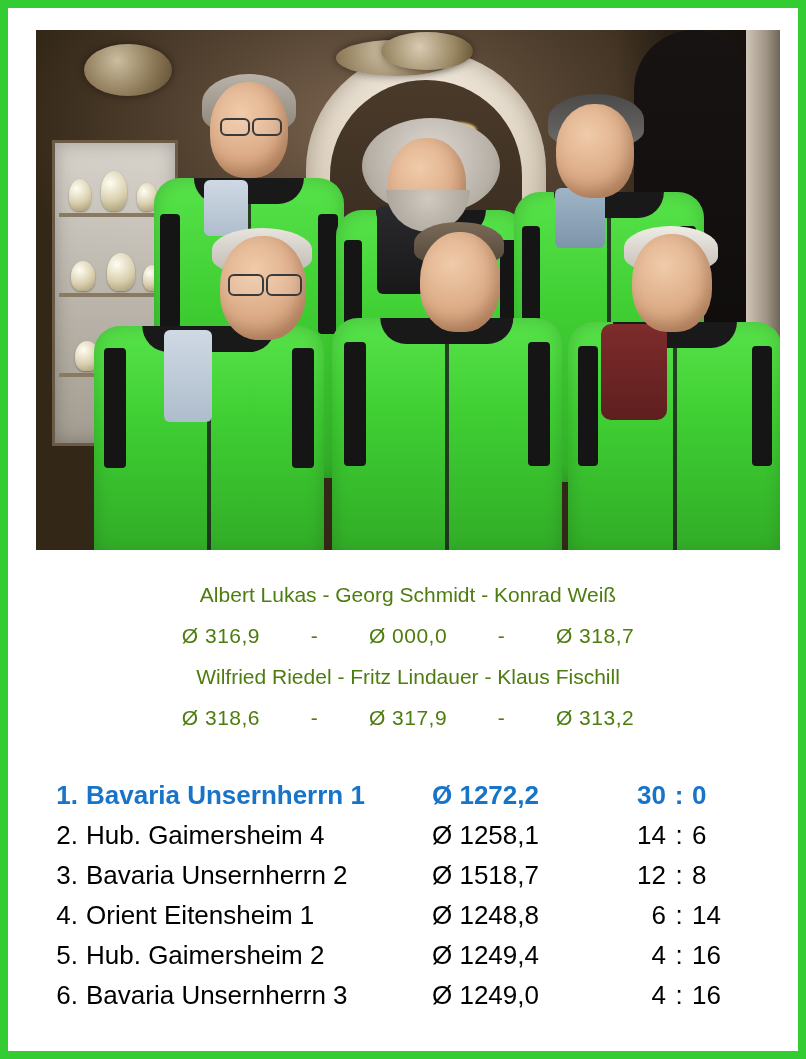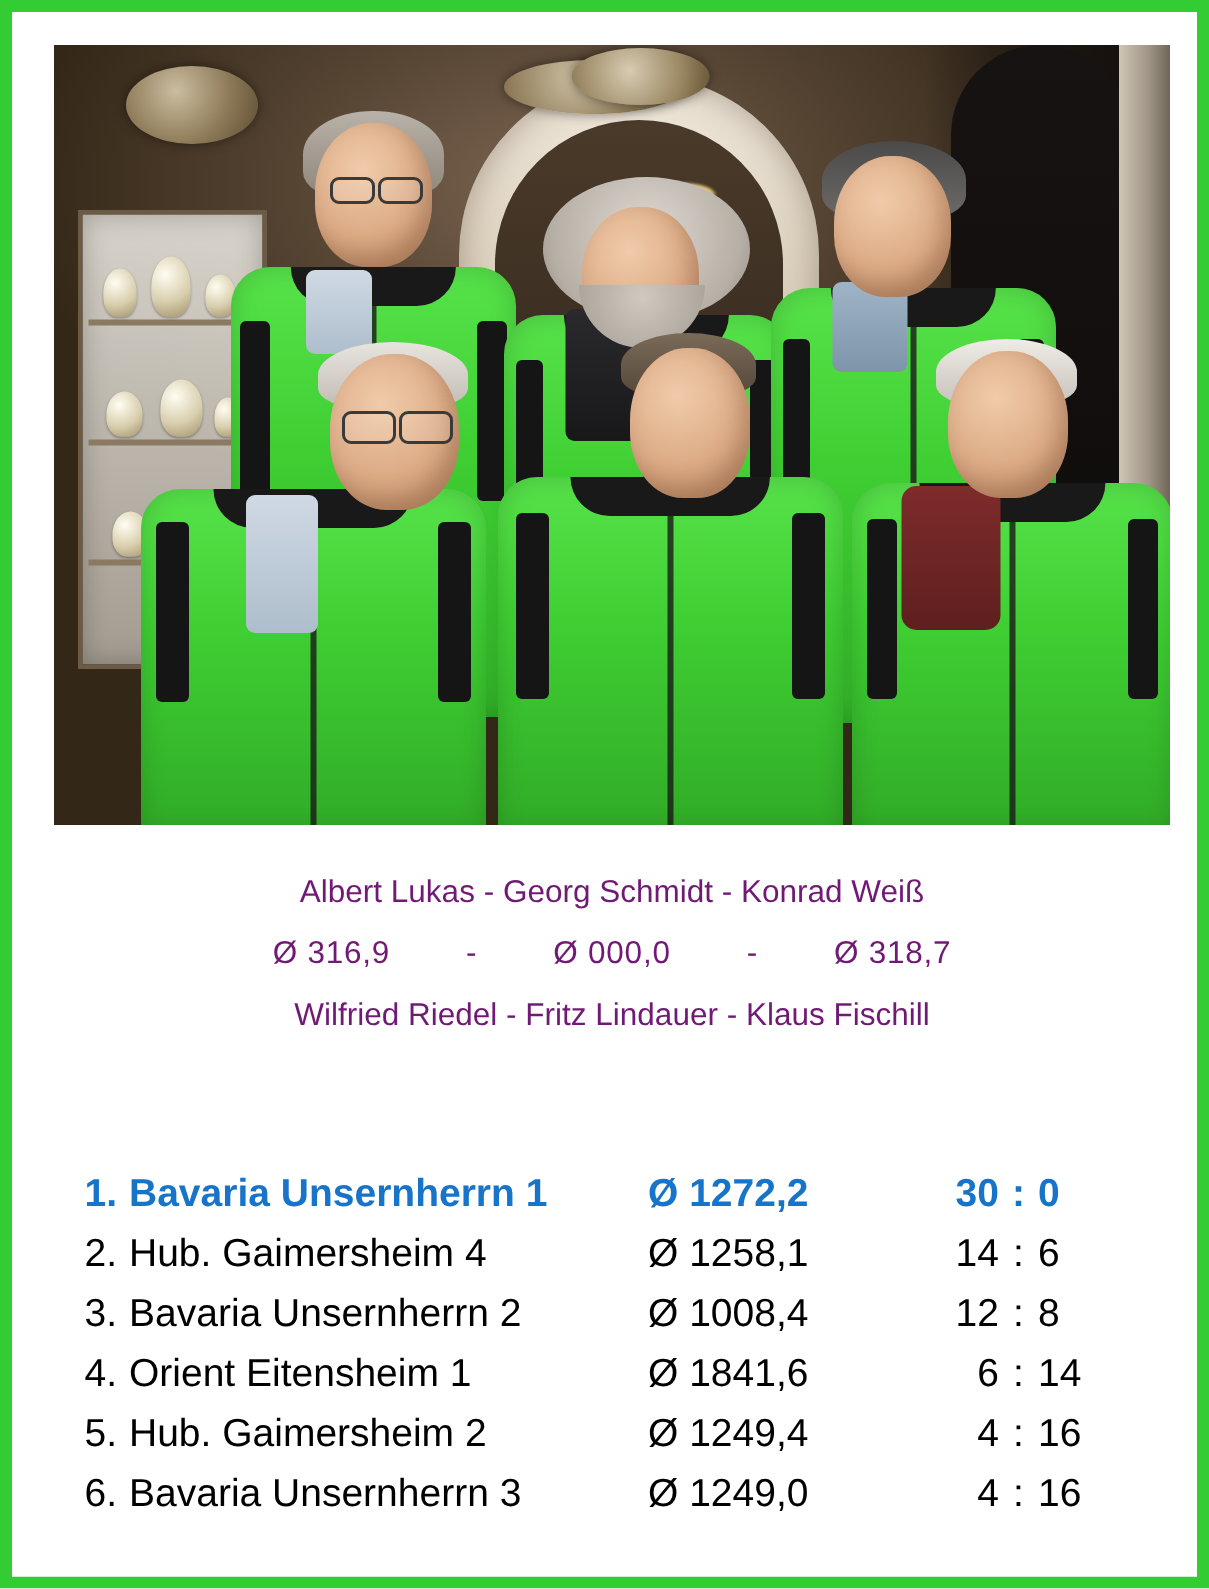--- a/index.html
+++ b/index.html
@@ -188,21 +188,21 @@
     border-radius: 6px;
     background: rgba(255,255,255,0.12);
   }
   
   .caption {
     position: absolute;
     left: 28px;
     top: 566px;
     width: 744px;
     text-align: center;
-    color: #701a75;
+    color: #4d7c0f;
     font-size: 21px;
     line-height: 41px;
   }
   .caption .row { white-space: pre; }
   .caption .avg { letter-spacing: 0.5px; text-align: center; }
 
   .table {
     position: absolute;
     left: 28px;
     top: 772px;
@@ -352,20 +352,21 @@
       <div class="shirt" style="left:598px; top:294px; width:66px; height:96px; background:linear-gradient(180deg,#7e2b2b 0%, #5e1f1f 100%); border-radius:10px;"></div>
       <div class="hair" style="left:588px; top:196px; width:94px; height:44px; background: linear-gradient(180deg,#efece6 0%, #c7c2ba 100%);"></div>
       <div class="head" style="left:596px; top:204px; width:80px; height:98px;"></div>
     </div>
   </div>
 
   <div class="caption">
     <div class="row">Albert Lukas - Georg Schmidt - Konrad Weiß</div>
     <div class="row avg">Ø 316,9        -        Ø 000,0        -        Ø 318,7</div>
     <div class="row">Wilfried Riedel - Fritz Lindauer - Klaus Fischill</div>
+    <div class="row avg">Ø 318,6        -        Ø 317,9        -        Ø 313,2</div>
   </div>
 
   <div class="table">
     <div class="trow leader">
       <div class="c-rank">1.</div>
       <div class="c-team">Bavaria Unsernherrn 1</div>
       <div class="c-avg">Ø 1272,2</div>
       <div class="c-pts-l">30</div>
       <div class="c-colon">:</div>
       <div class="c-pts-r">0</div>
@@ -374,29 +375,29 @@
       <div class="c-rank">2.</div>
       <div class="c-team">Hub. Gaimersheim 4</div>
       <div class="c-avg">Ø 1258,1</div>
       <div class="c-pts-l">14</div>
       <div class="c-colon">:</div>
       <div class="c-pts-r">6</div>
     </div>
     <div class="trow">
       <div class="c-rank">3.</div>
       <div class="c-team">Bavaria Unsernherrn 2</div>
-      <div class="c-avg">Ø 1008,4</div>
+      <div class="c-avg">Ø 1518,7</div>
       <div class="c-pts-l">12</div>
       <div class="c-colon">:</div>
       <div class="c-pts-r">8</div>
     </div>
     <div class="trow">
       <div class="c-rank">4.</div>
       <div class="c-team">Orient Eitensheim 1</div>
-      <div class="c-avg">Ø 1841,6</div>
+      <div class="c-avg">Ø 1248,8</div>
       <div class="c-pts-l">6</div>
       <div class="c-colon">:</div>
       <div class="c-pts-r">14</div>
     </div>
     <div class="trow">
       <div class="c-rank">5.</div>
       <div class="c-team">Hub. Gaimersheim 2</div>
       <div class="c-avg">Ø 1249,4</div>
       <div class="c-pts-l">4</div>
       <div class="c-colon">:</div>

